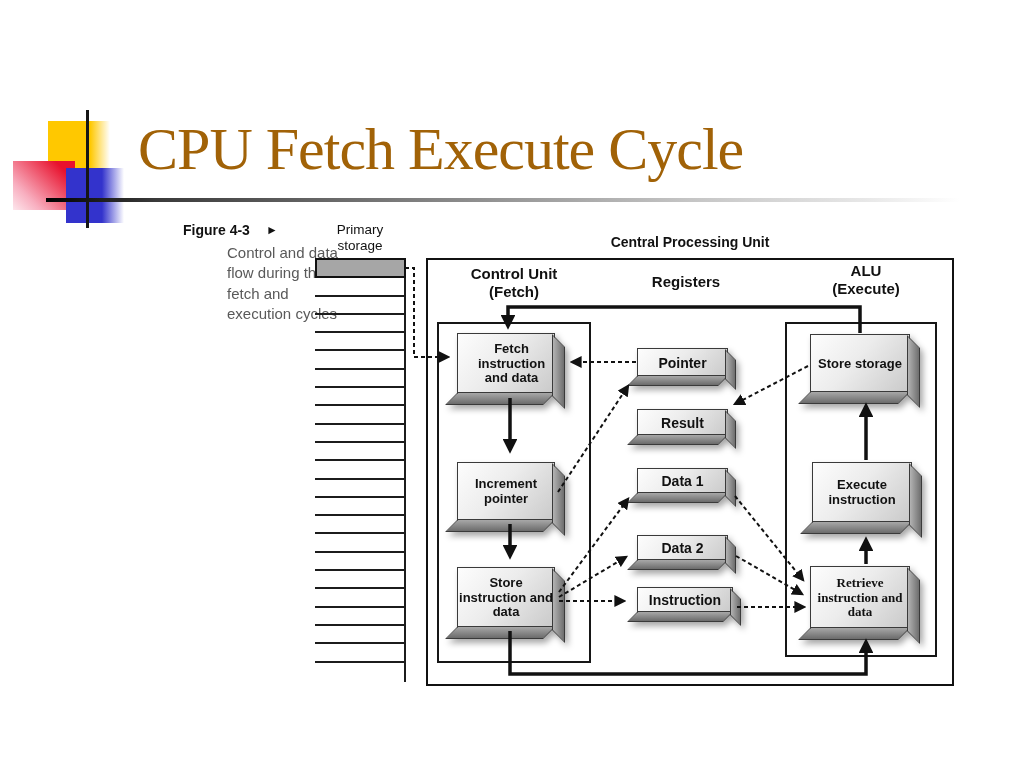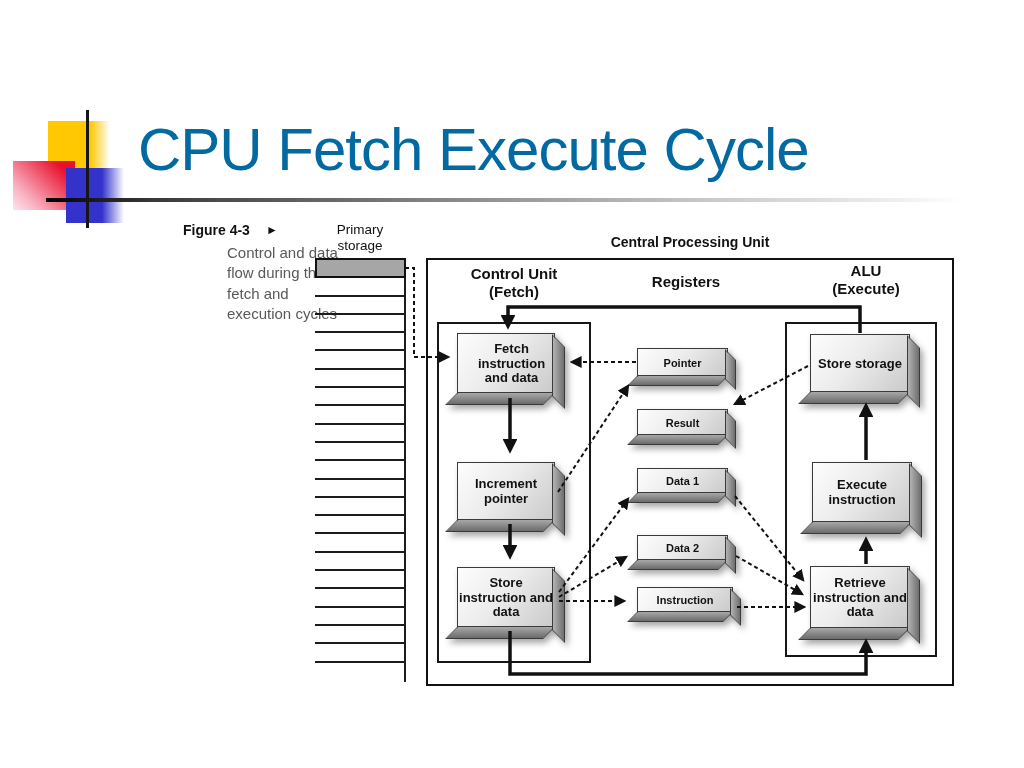--- a/index.html
+++ b/index.html
@@ -49,52 +49,52 @@
     font-weight:bold; font-size:13px; line-height:1.15;
     background:linear-gradient(130deg,#fdfdfd 0%,#ececec 45%,#c9c9c9 100%);
     border:1px solid #3a3a3a;
     filter:drop-shadow(3px 4px 3px rgba(0,0,0,0.35)); }
   .b3d::after { content:''; position:absolute; top:0; right:-11px; width:11px; height:100%;
     background:linear-gradient(to right,#b3b3b3,#6e6e6e); border:1px solid #3a3a3a;
     transform:skewY(45deg); transform-origin:0 0; }
   .b3d::before { content:''; position:absolute; bottom:-11px; left:0; width:100%; height:11px;
     background:linear-gradient(to bottom,#a8a8a8,#6b6b6b); border:1px solid #3a3a3a;
     transform:skewX(-45deg); transform-origin:100% 0; }
-  .slab { font-size:11px; }
+  .slab { font-size:14px; }
   .slab::after, .slab::before { border:1px solid #3a3a3a; }
   .slab::after { right:-9px; width:9px; }
   .slab::before { bottom:-9px; height:9px; }
 
   .bx-fetch  { left:457px; top:333px; width:98px;  height:62px;padding-left:11px; }
   .bx-incr   { left:457px; top:462px; width:98px;  height:60px; }
   .bx-storei { left:457px; top:567px; width:98px;  height:62px; }
   .bx-storer { left:810px; top:334px; width:100px; height:60px; }
   .bx-exec   { left:812px; top:462px; width:100px; height:62px; }
-  .bx-retr   { left:810px; top:566px; width:100px; height:64px; }
+  .bx-retr   { left:810px; top:566px; width:100px; height:64px;font-family:Liberation Serif, serif; }
   .bx-pointer{ left:637px; top:348px; width:91px;  height:30px; }
   .bx-result { left:637px; top:409px; width:91px;  height:28px; }
   .bx-data1  { left:637px; top:468px; width:91px;  height:27px; }
   .bx-data2  { left:637px; top:527px; width:91px;  height:27px;margin-top:8px; }
   .bx-instr  { left:637px; top:587px; width:96px;  height:27px; }
 
   
   svg.wires { position:absolute; left:0; top:0; width:1024px; height:768px; pointer-events:none; }
   .solidline { stroke:#111; stroke-width:3.5; fill:none; }
   .dashline  { stroke:#111; stroke-width:2;   fill:none; stroke-dasharray:4 3; }
 </style>
 </head>
 <body>
 
 <div class="abs deco-yellow"></div>
 <div class="abs deco-red"></div>
 <div class="abs deco-blue"></div>
 <div class="abs deco-vline"></div>
 <div class="abs deco-hline"></div>
 
-<div class="abs slide-title" style="color: #0369a1;">CPU Fetch Execute Cycle</div>
+<div class="abs slide-title" style="color: #a16207; font-family: Liberation Serif, serif;">CPU Fetch Execute Cycle</div>
 
 <div class="abs fig-label">
   <span>Figure 4-3</span><span class="fig-glyph">►</span>
 </div>
 <div class="abs fig-caption" style="color: rgb(89, 89, 89);">Control and data flow during the fetch and execution cycles</div>
 
 <div class="abs mem-label">Primary storage</div>
 <div class="abs mem-grid"></div>
 <div class="abs mem-spine"></div>
 <div class="abs mem-cell" style="background-color: rgb(166, 166, 166);"></div>

